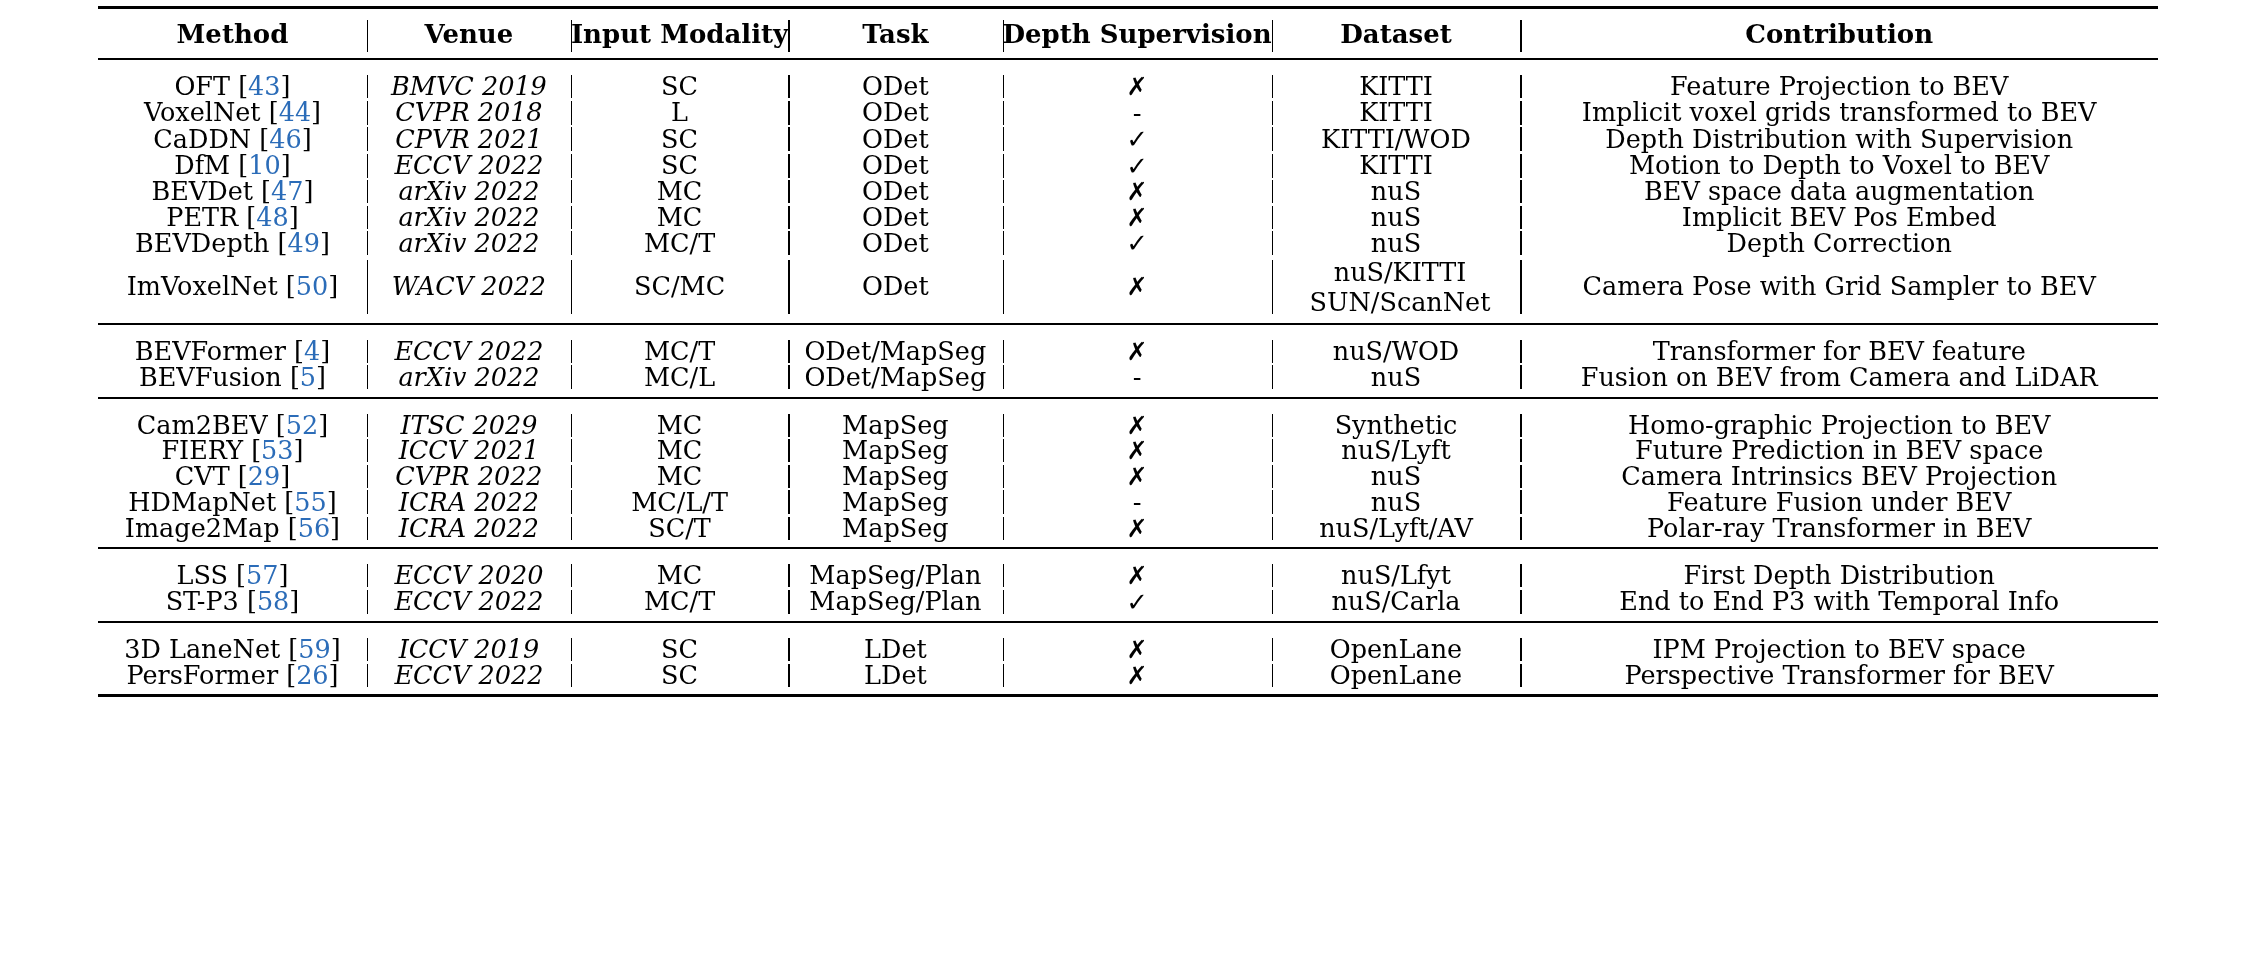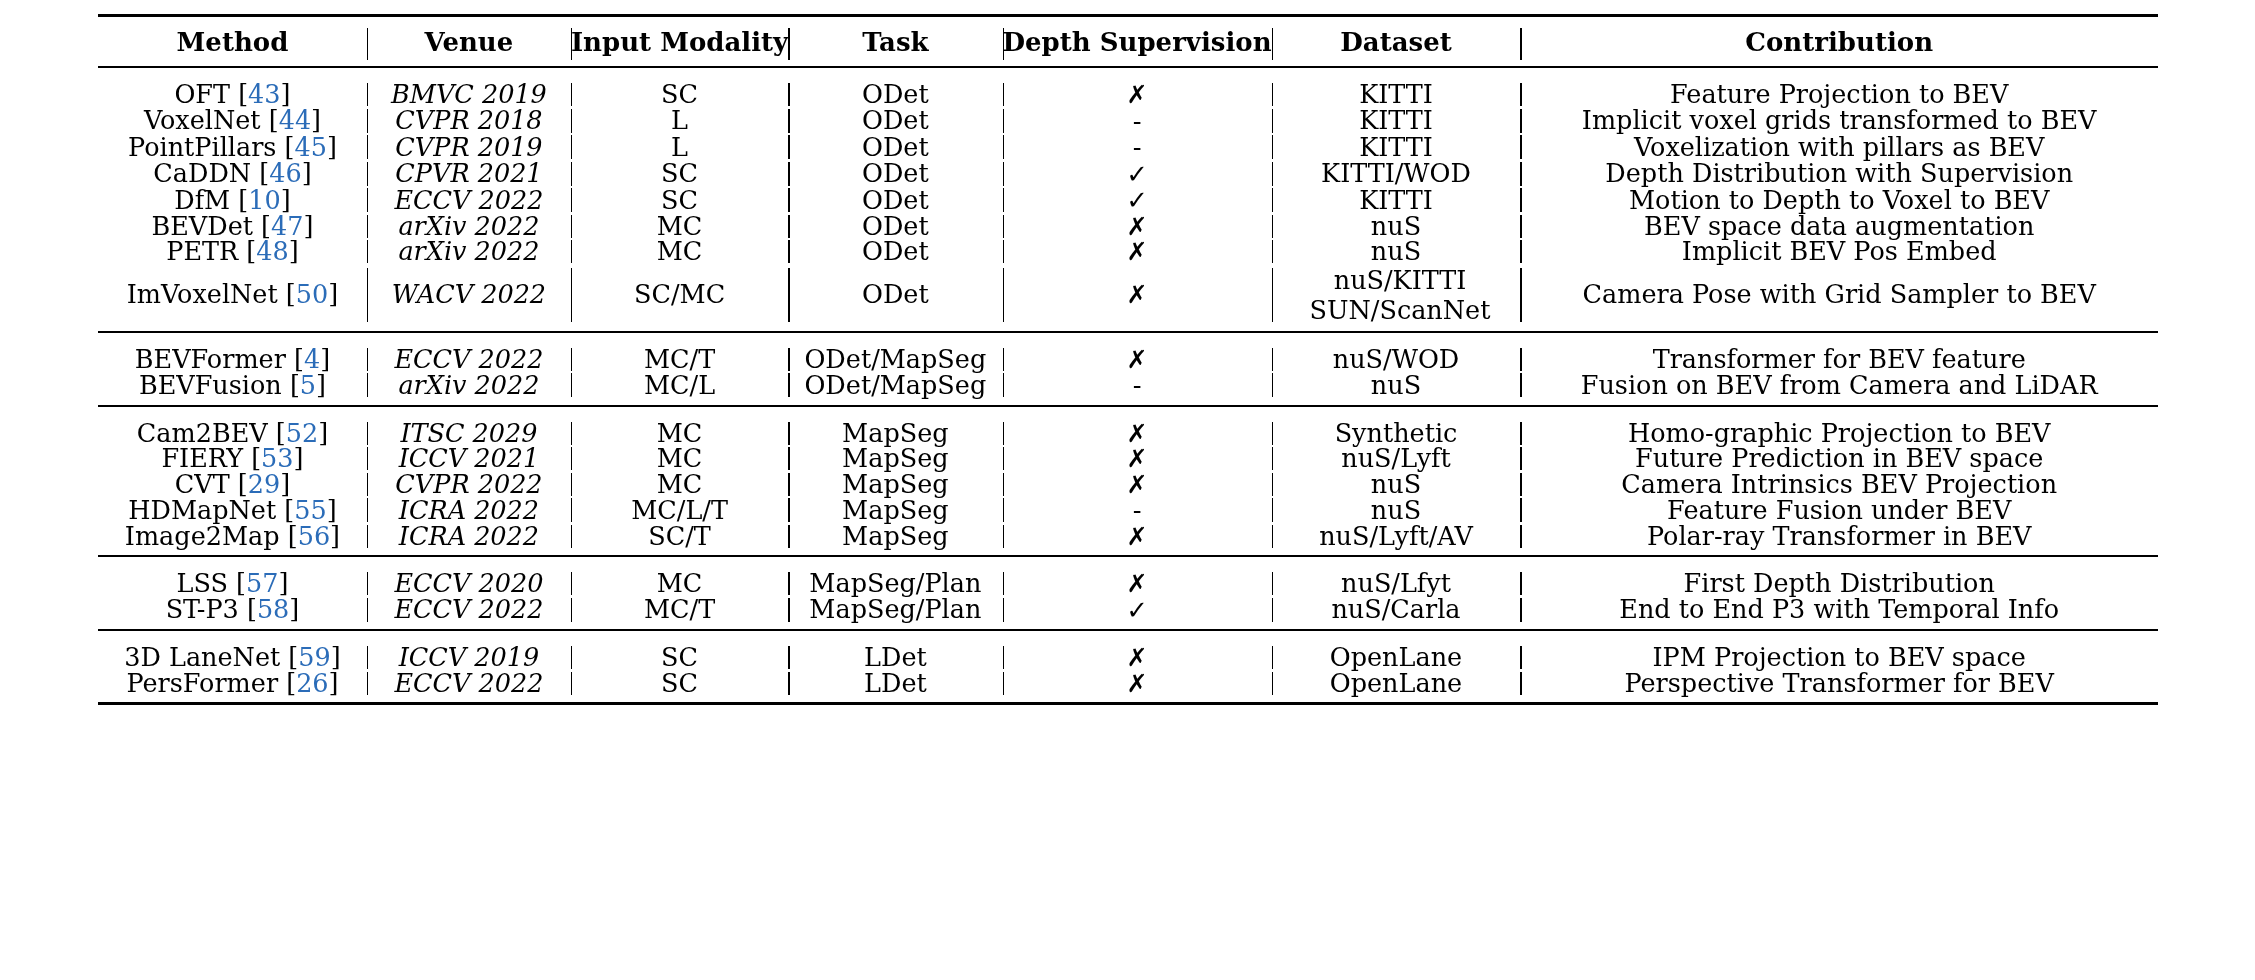--- a/index.html
+++ b/index.html
@@ -1,19 +1,19 @@
 <!DOCTYPE html>
 <html><head>
 <meta charset="utf-8">
 <style>
   html,body{margin:0;padding:0;background:#ffffff;}
   body{width:2255px;height:980px;font-family:"DejaVu Serif",serif;color:#000;}
   #table-wrap{position:relative;width:2255px;height:980px;}
   table.paper-table{
-    position:absolute; left:98px; top:14px; width:2060px;
+    position:absolute; left:98px; top:6px; width:2060px;
     border-collapse:collapse; font-size:25.5px; line-height:1.0;
   }
   table.paper-table td, table.paper-table th{
     padding:0; margin:0; vertical-align:middle; text-align:center;
     font-weight:normal; white-space:nowrap;
   }
   
   tr.rule-top > td{ border-top:3.2px solid #000; height:5px; font-size:0; }
   tr.rule-mid > td{ border-top:2.0px solid #000; height:5px; font-size:0; }
   tr.rule-head > td{ border-top:2.4px solid #000; height:5px; font-size:0; }
@@ -101,29 +101,20 @@
         <tr>
           <td class="cell method"><span>VoxelNet</span> [<span class="cite">44</span>]</td>
           <td class="cell vsep venue">CVPR 2018</td>
           <td class="cell vsep ">L</td>
           <td class="cell vsep ">ODet</td>
           <td class="cell vsep "><span class="mark-d">-</span></td>
           <td class="cell vsep ">KITTI</td>
           <td class="cell vsep contrib">Implicit voxel grids transformed to BEV</td>
         </tr>
         <tr>
-          <td class="cell method"><span>PointPillars</span> [<span class="cite">45</span>]</td>
-          <td class="cell vsep venue">CVPR 2019</td>
-          <td class="cell vsep ">L</td>
-          <td class="cell vsep ">ODet</td>
-          <td class="cell vsep "><span class="mark-d">-</span></td>
-          <td class="cell vsep ">KITTI</td>
-          <td class="cell vsep contrib">Voxelization with pillars as BEV</td>
-        </tr>
-        <tr>
           <td class="cell method"><span>CaDDN</span> [<span class="cite">46</span>]</td>
           <td class="cell vsep venue">CPVR 2021</td>
           <td class="cell vsep ">SC</td>
           <td class="cell vsep ">ODet</td>
           <td class="cell vsep "><span class="mark-v">✓</span></td>
           <td class="cell vsep ">KITTI/WOD</td>
           <td class="cell vsep contrib">Depth Distribution with Supervision</td>
         </tr>
         <tr>
           <td class="cell method"><span>DfM</span> [<span class="cite">10</span>]</td>
@@ -144,20 +135,29 @@
           <td class="cell vsep contrib">BEV space data augmentation</td>
         </tr>
         <tr>
           <td class="cell method"><span>PETR</span> [<span class="cite">48</span>]</td>
           <td class="cell vsep venue">arXiv 2022</td>
           <td class="cell vsep ">MC</td>
           <td class="cell vsep ">ODet</td>
           <td class="cell vsep "><span class="mark-x">✗</span></td>
           <td class="cell vsep ">nuS</td>
           <td class="cell vsep contrib">Implicit BEV Pos Embed</td>
+        </tr>
+        <tr>
+          <td class="cell method"><span>BEVDepth</span> [<span class="cite">49</span>]</td>
+          <td class="cell vsep venue">arXiv 2022</td>
+          <td class="cell vsep ">MC/T</td>
+          <td class="cell vsep ">ODet</td>
+          <td class="cell vsep "><span class="mark-v">✓</span></td>
+          <td class="cell vsep ">nuS</td>
+          <td class="cell vsep contrib">Depth Correction</td>
         </tr>
         <tr>
           <td class="cell method"><span>ImVoxelNet</span> [<span class="cite">50</span>]</td>
           <td class="cell vsep venue">WACV 2022</td>
           <td class="cell vsep ">SC/MC</td>
           <td class="cell vsep ">ODet</td>
           <td class="cell vsep "><span class="mark-x">✗</span></td>
           <td class="cell vsep  two-line">
             <span>nuS/KITTI</span>
             <span>SUN/ScanNet</span>

